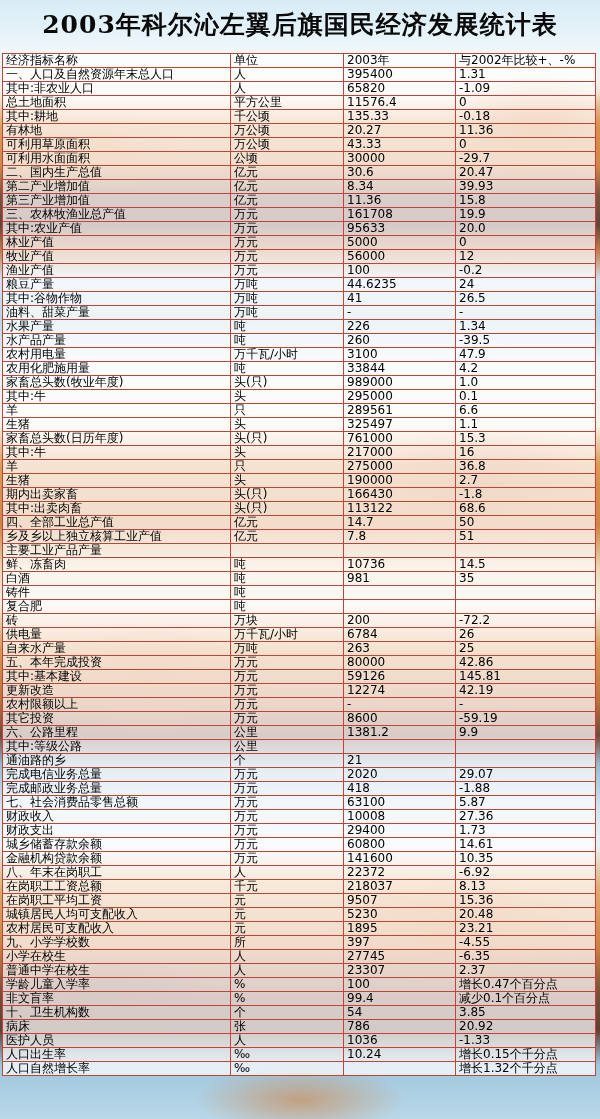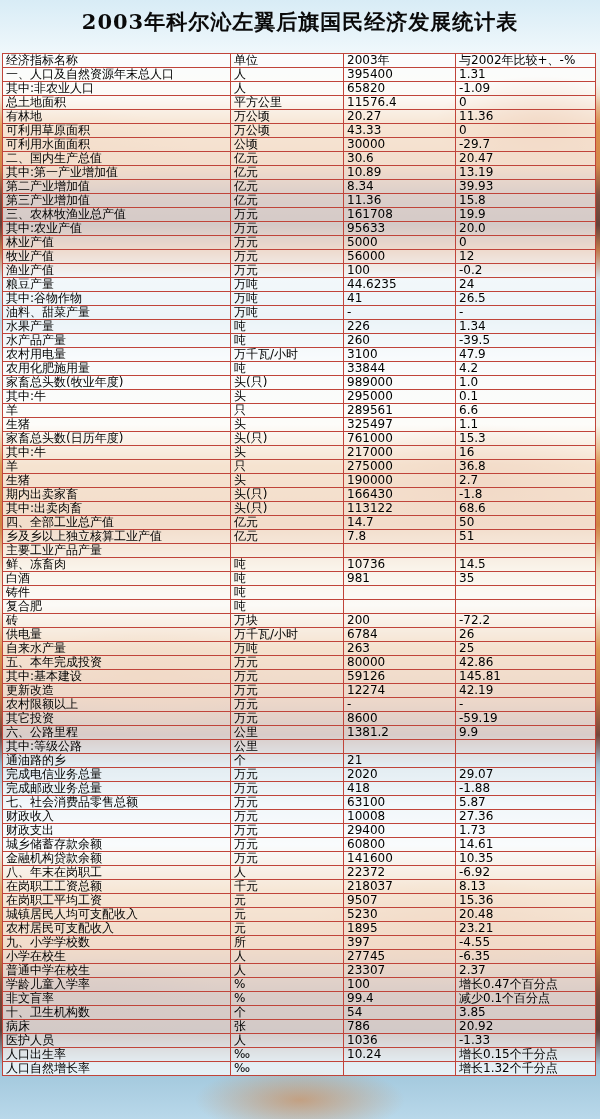--- a/index.html
+++ b/index.html
@@ -26,21 +26,21 @@
         #7e5140 195px, #66423a 225px, #c07a4c 250px, #cfe4ef 280px, #b9d6e6 320px,
         #e8f1f4 360px, #f6f2e8 425px, #dd9c58 465px, #d08344 525px, #ecd9b8 570px,
         #f2ecdf 605px, #d99550 650px, #bd7240 700px, #74463a 735px, #98bcd0 765px,
         #cfe2ed 805px, #eaf2f6 845px, #dfa96c 890px, #cf8243 945px, #7a4b3b 995px,
         #5f3f36 1030px, #9fc6db 1065px, #b9d8ea 1119px);
   }
   .title {
     position: absolute;
     top: 8px; left: 0; width: 100%;
     text-align: center;
-    font-size: 21px;
+    font-size: 25px;
     font-weight: bold;
     color: #0a0a0a;
     letter-spacing: 1px;
     font-family: "DejaVu Serif", "Liberation Serif", serif;
   }
   table.stats {
     position: absolute;
     top: 53px; left: 2px;
     width: 593px; height: 801px;
     border-collapse: collapse;
@@ -97,20 +97,26 @@
           <td>65820</td>
           <td>-1.09</td>
         </tr>
         <tr>
           <td>总土地面积</td>
           <td>平方公里</td>
           <td>11576.4</td>
           <td>0</td>
         </tr>
         <tr>
+          <td>其中:耕地</td>
+          <td>千公顷</td>
+          <td>135.33</td>
+          <td>-0.18</td>
+        </tr>
+        <tr>
           <td>有林地</td>
           <td>万公顷</td>
           <td>20.27</td>
           <td>11.36</td>
         </tr>
         <tr>
           <td>可利用草原面积</td>
           <td>万公顷</td>
           <td>43.33</td>
           <td>0</td>
@@ -119,26 +125,20 @@
           <td>可利用水面面积</td>
           <td>公顷</td>
           <td>30000</td>
           <td>-29.7</td>
         </tr>
         <tr>
           <td>二、国内生产总值</td>
           <td>亿元</td>
           <td>30.6</td>
           <td>20.47</td>
-        </tr>
-        <tr>
-          <td>其中:第一产业增加值</td>
-          <td>亿元</td>
-          <td>10.89</td>
-          <td>13.19</td>
         </tr>
         <tr>
           <td>第二产业增加值</td>
           <td>亿元</td>
           <td>8.34</td>
           <td>39.93</td>
         </tr>
         <tr>
           <td>第三产业增加值</td>
           <td>亿元</td>

